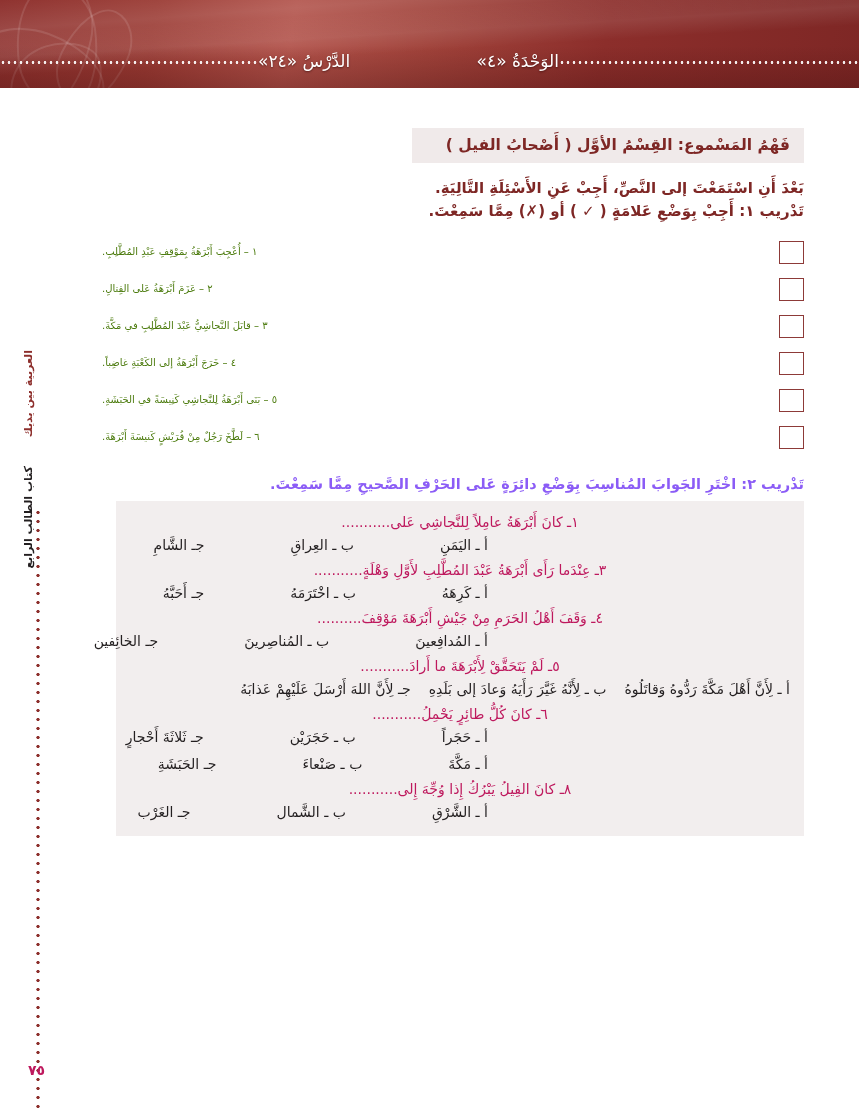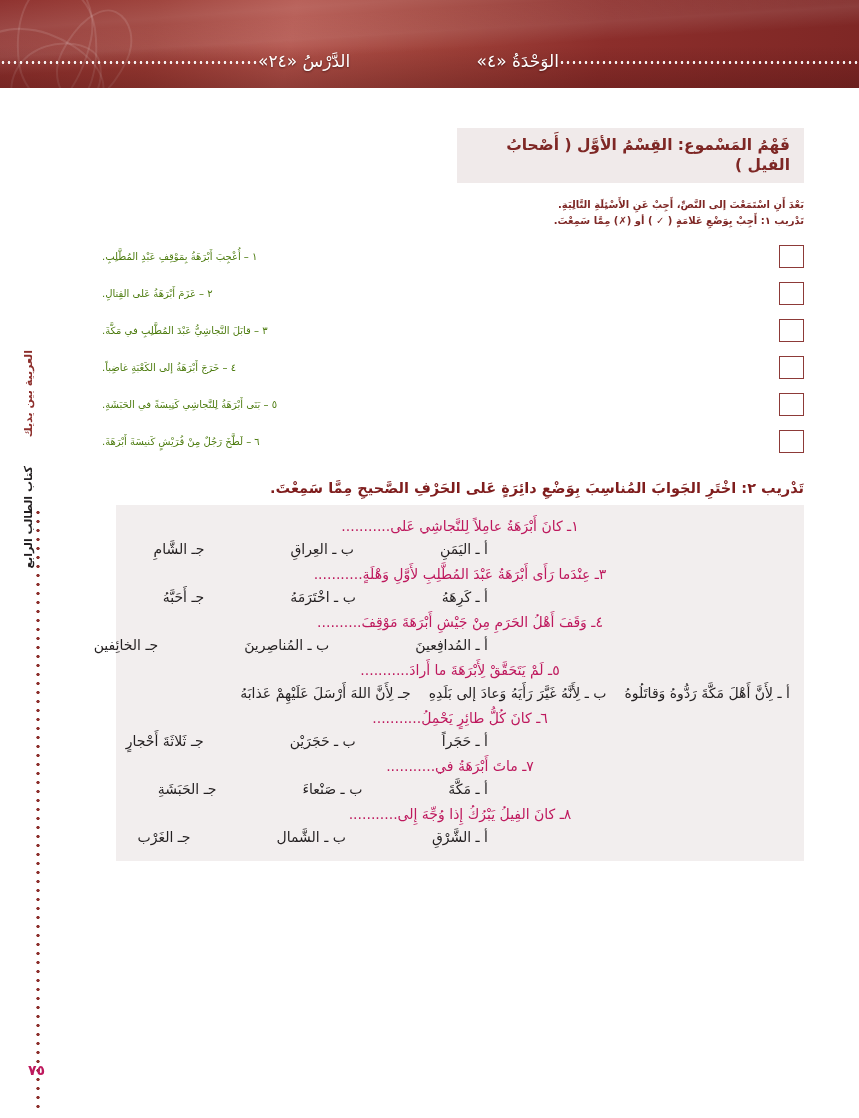--- a/index.html
+++ b/index.html
@@ -141,31 +141,31 @@
 
   .section-title {
     display: block;
     margin: 28px 15px 0 0;
     background: #f0eaea;
     padding: 7px 14px 8px 14px;
     color: #7e2725;
     font-size: 15.5px;
     font-weight: 700;
     line-height: 1.3;
-    width: 347px;
+    width: 392px;
     box-sizing: border-box;
     margin-right: 0;
     margin-left: auto;
   }
 
   .intro-block {
     margin-top: 14px;
     padding-left: 10px;
     color: #7e2725;
-    font-size: 10px;
+    font-size: 15px;
     font-weight: 700;
     line-height: 1.55;
   }
   .intro-line { display: block; }
 
   
   .tf-list {
     margin-top: 10px;
     padding: 0;
     list-style: none;
@@ -191,21 +191,21 @@
     height: 21px;
     border: 1.6px solid #8d3a38;
     background: #ffffff;
     flex: 0 0 auto;
     margin-left: 175px;
   }
 
   .ex2-title {
     margin-top: 20px;
     padding-left: 6px;
-    color: #7f1d1d;
+    color: #8b5cf6;
     font-size: 14.5px;
     font-weight: 700;
     white-space: nowrap;
   }
 
   
   .mcq-panel {
     margin-top: 9px;
     background: #f2eeee;
     padding: 8px 14px 12px 14px;
@@ -348,21 +348,20 @@
       </div>
       <div class="mcq-item">
         <div class="mcq-stem">٦ـ كانَ كُلُّ طائِرٍ يَحْمِلُ...........</div>
         <div class="mcq-options">
           <span class="opt opt-a">أ ـ حَجَراً</span>
           <span class="opt opt-b">ب ـ حَجَرَيْن</span>
           <span class="opt opt-c">جـ ثَلاثَةَ أَحْجارٍ</span>
         </div>
       </div>
       <div class="mcq-item">
-        <div class="mcq-stem">٧ـ ماتَ أَبْرَهَةُ في...........</div>
         <div class="mcq-options">
           <span class="opt opt-a">أ ـ مَكَّةَ</span>
           <span class="opt opt-b">ب ـ صَنْعاءَ</span>
           <span class="opt opt-c">جـ الحَبَشَةِ</span>
         </div>
       </div>
       <div class="mcq-item">
         <div class="mcq-stem">٨ـ كانَ الفِيلُ يَبْرُكُ إِذا وُجِّهَ إِلى...........</div>
         <div class="mcq-options">
           <span class="opt opt-a">أ ـ الشَّرْقِ</span>

